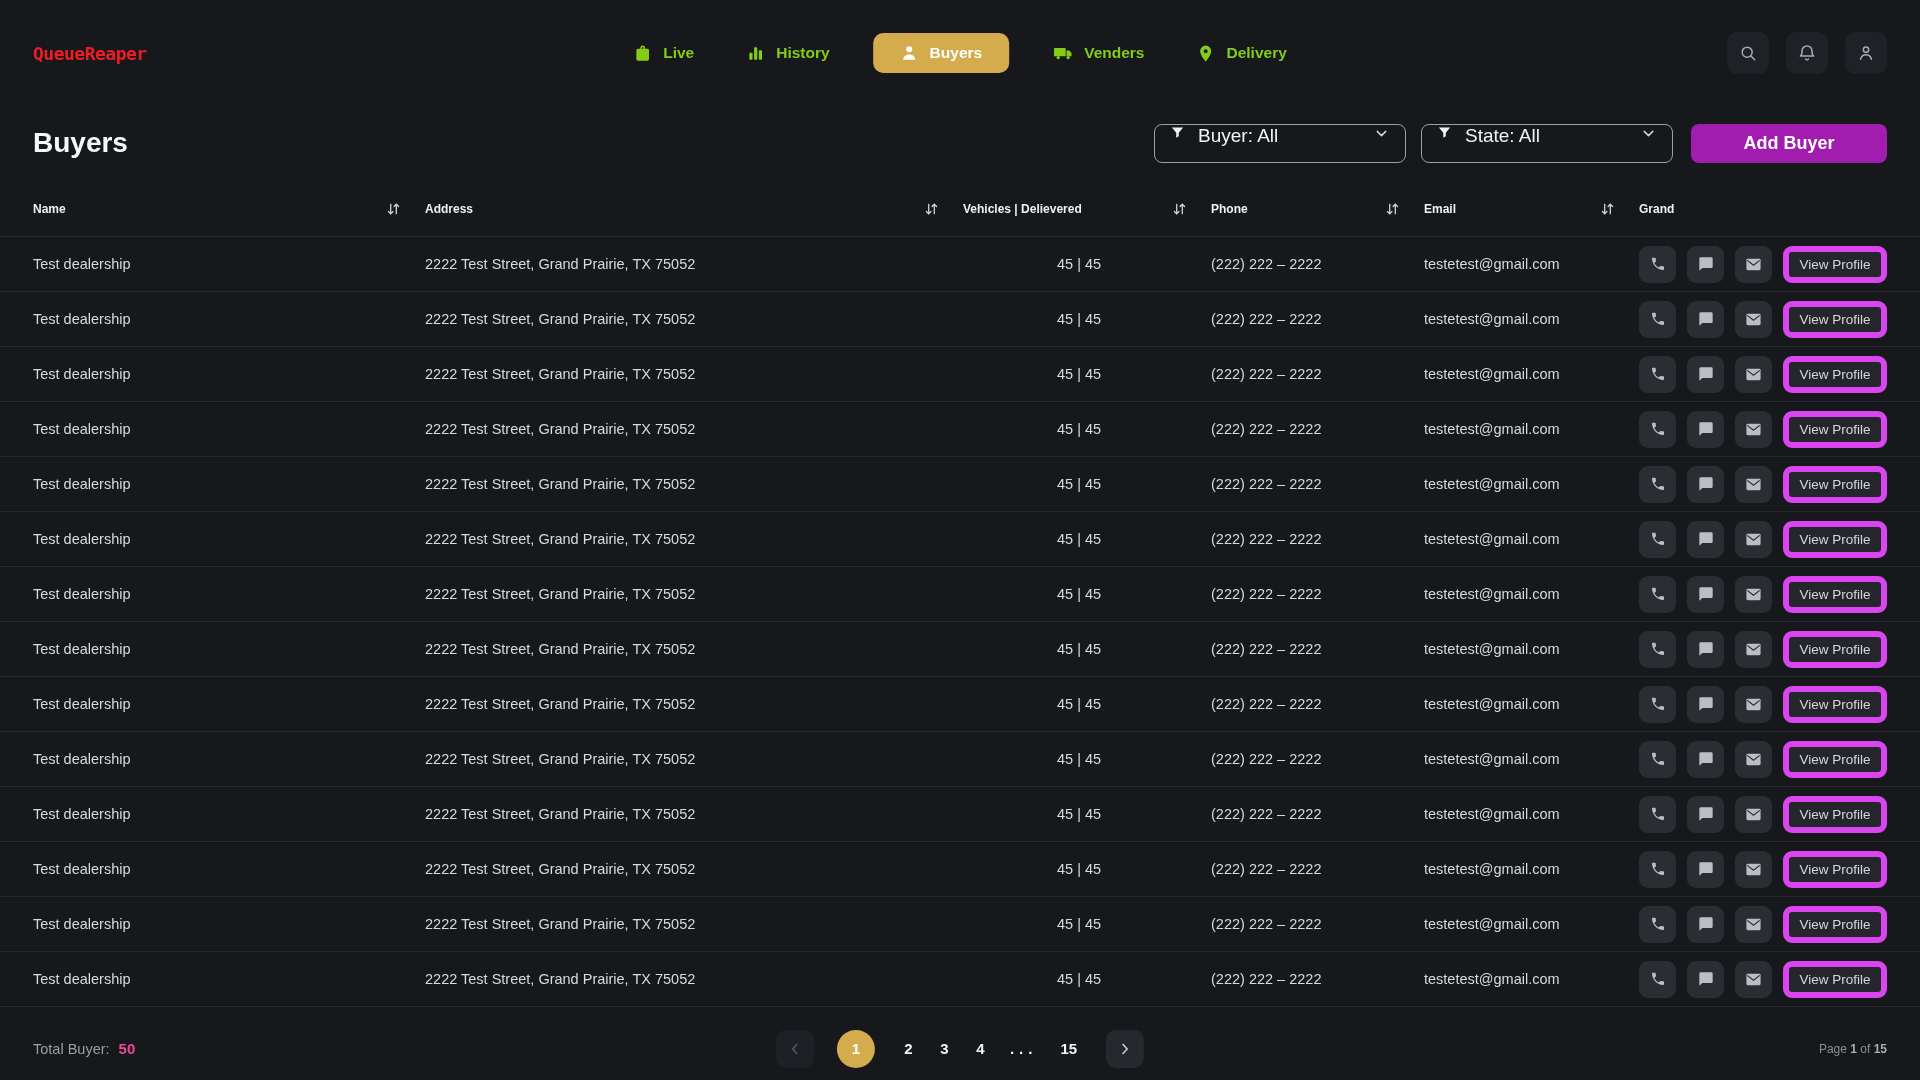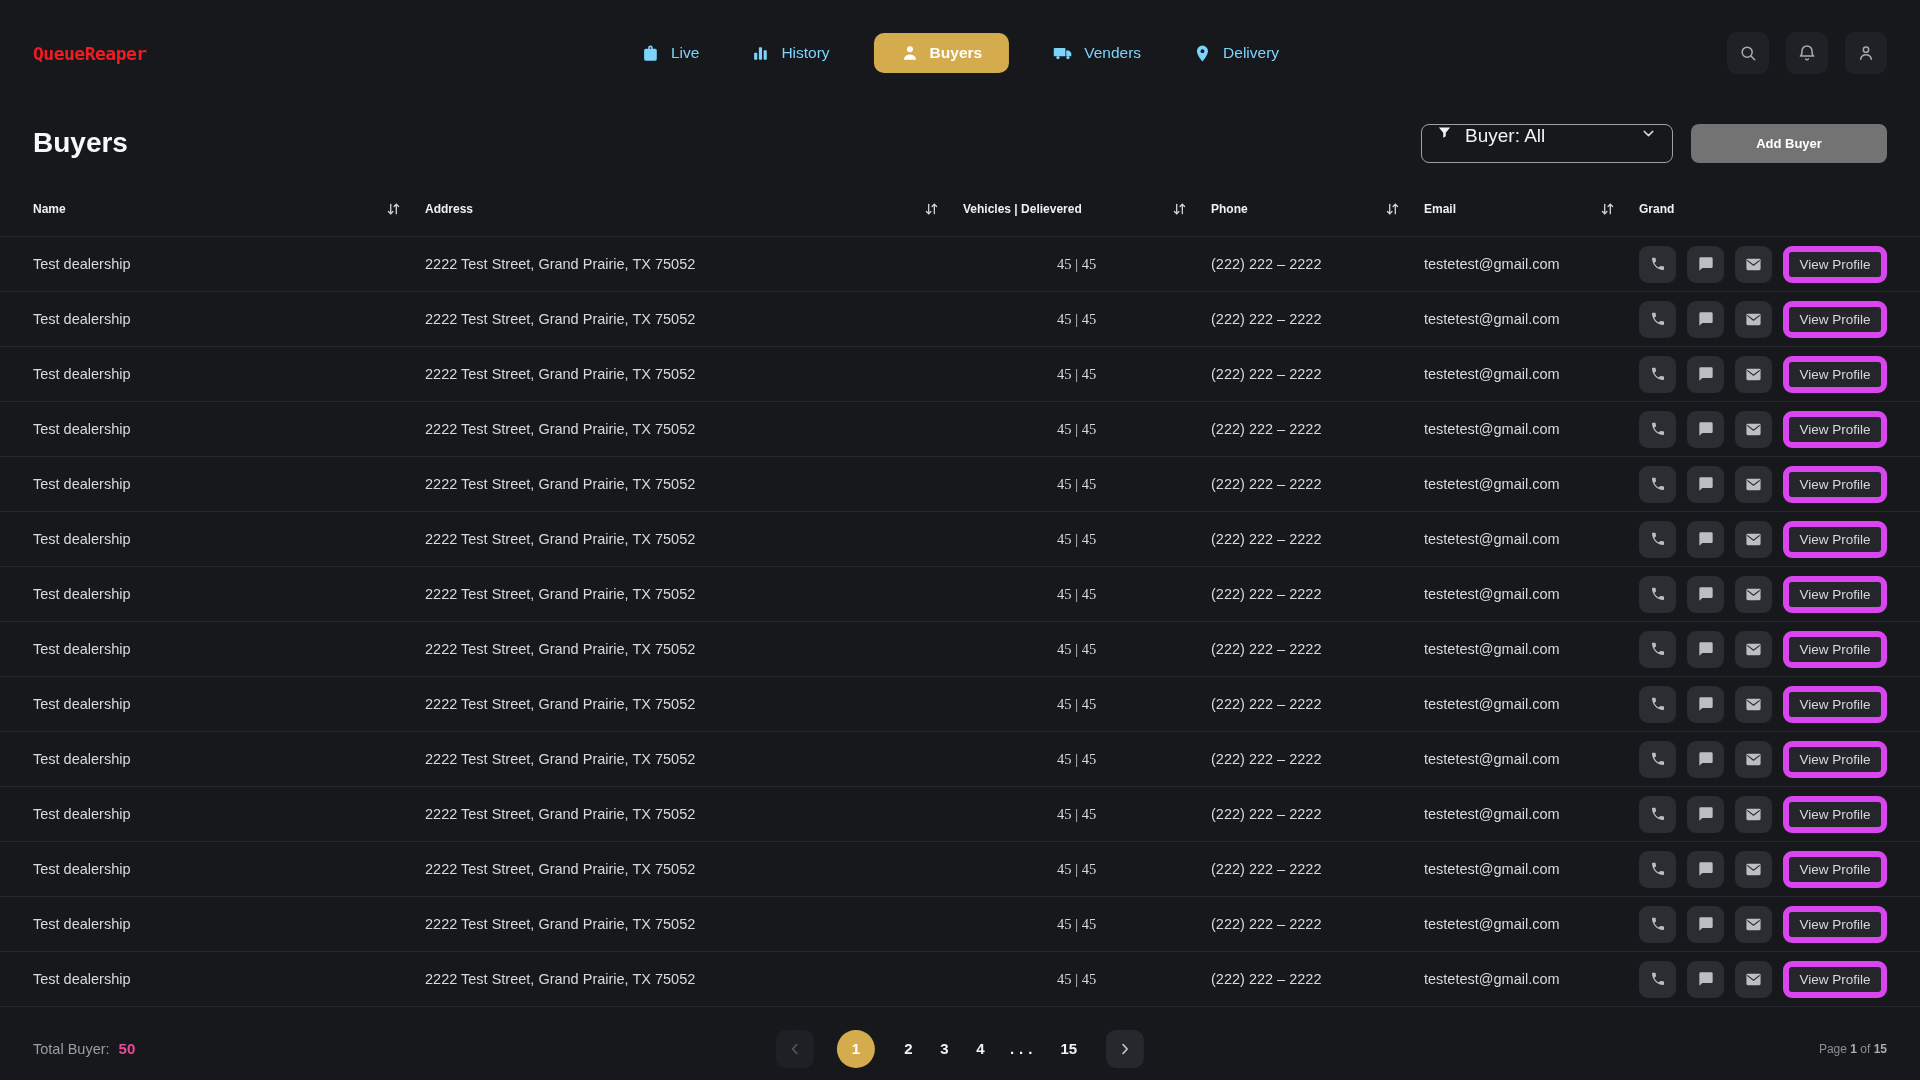--- a/index.html
+++ b/index.html
@@ -21,22 +21,22 @@
     font-family:"DejaVu Sans Mono", monospace;
     font-weight:bold; font-size:18px; letter-spacing:-0.5px;
     color:#ee1c23;
   }
   .nav {
     position:absolute; left:50%; top:50%; transform:translate(-50%,-50%);
     display:flex; align-items:center; gap:36px;
   }
   .nav-item {
     display:flex; align-items:center; gap:11px;
-    color:#7dd3fc; font-size:15.5px; cursor:pointer;
-    padding:11px 8px; border-radius:10px; white-space:nowrap;
+    color:#84cc16; font-size:15.5px; cursor:pointer;
+    padding:11px 8px; border-radius:10px; white-space:nowrap;font-weight:bold;
   }
   .nav-item.active {
     background:#d5ac4d; color:#ffffff; font-weight:bold;
     padding:11px 27px;
   }
   .topbar-actions { margin-left:auto; display:flex; gap:17px; }
   .icon-sq {
     width:42px; height:42px; border-radius:10px;
     background:#1f2126; display:flex; align-items:center; justify-content:center;
     cursor:pointer; color:#a7aab0;
@@ -50,39 +50,39 @@
   .page-title { font-size:28px; font-weight:bold; color:#f7f8f9; }
   .toolbar { margin-left:auto; display:flex; align-items:center; gap:15px; }
   .dropdown {
     width:252px; height:39px; border:1.5px solid #9da0a5; border-radius:8px;
     display:flex; align-items:flex-start; gap:13px; padding:0 15px;
     color:#f2f3f5; font-size:19px; cursor:pointer; background:transparent;
   }
   .dropdown .chev { margin-left:auto; color:#d4d6d9; }
   .btn-gold {
     width:196px; height:39px; border:none; border-radius:8px;
-    background:#737373; color:#ffffff; font-size:13px; font-weight:bold;
+    background:#a21caf; color:#ffffff; font-size:18px; font-weight:bold;
     font-family:"Liberation Sans", sans-serif; cursor:pointer; margin-left:3px;
   }
 
   
   .grid-row {
     display:grid;
     grid-template-columns:392px 538px 248px 213px 215px 248px;
     padding:0 33px; align-items:center;
   }
   .thead { height:54px; margin-top:6px; }
   .th {
     display:flex; align-items:center; justify-content:space-between;
     padding-right:24px;
     font-size:12px; font-weight:bold; color:#eef0f2;
   }
   .th .sort { color:#d0d2d6; cursor:pointer; flex:none; }
   .trow { height:55px; border-top:1px solid #26282d; font-size:14.5px; color:#d9dadd; }
-  .trow .cell-vehicles { padding-left:94px;font-family:Liberation Serif, serif; }
+  .trow .cell-vehicles { padding-left:94px; }
   .cell-action { display:flex; align-items:center; gap:11px; }
   .act-btn {
     width:37px; height:37px; border:none; border-radius:9px; background:#2b2d33;
     display:flex; align-items:center; justify-content:center;
     color:#bcbec3; cursor:pointer;
   }
   .btn-view {
     flex:1; height:37px; border:6px solid #d946ef; border-radius:9px;
     background:#24262c; color:#d6d7da; font-size:13.5px;
     font-family:"Liberation Sans", sans-serif; cursor:pointer;
@@ -201,20 +201,33 @@
 <section class="page-head">
   <h1 class="page-title">Buyers</h1>
   <div class="toolbar">
     <div class="dropdown">
       <span>
         <svg width="15" height="15" viewBox="0 0 24 24" fill="#f2f3f5">
             <path d="M3 4h18l-7 8.5V18l-4 2.5v-8L3 4z"></path>
           </svg>
       </span>
       <span>Buyer: All</span>
+      <span class="chev">
+        <svg width="17" height="17" viewBox="0 0 24 24" fill="none" stroke="currentColor" stroke-width="2" stroke-linecap="round" stroke-linejoin="round">
+            <polyline points="6 9 12 15 18 9"></polyline>
+          </svg>
+      </span>
+    </div>
+    <div class="dropdown">
+      <span>
+        <svg width="15" height="15" viewBox="0 0 24 24" fill="#f2f3f5">
+            <path d="M3 4h18l-7 8.5V18l-4 2.5v-8L3 4z"></path>
+          </svg>
+      </span>
+      <span>State: All</span>
       <span class="chev">
         <svg width="17" height="17" viewBox="0 0 24 24" fill="none" stroke="currentColor" stroke-width="2" stroke-linecap="round" stroke-linejoin="round">
             <polyline points="6 9 12 15 18 9"></polyline>
           </svg>
       </span>
     </div>
     <button class="btn-gold">Add Buyer</button>
   </div>
 </section>
 

